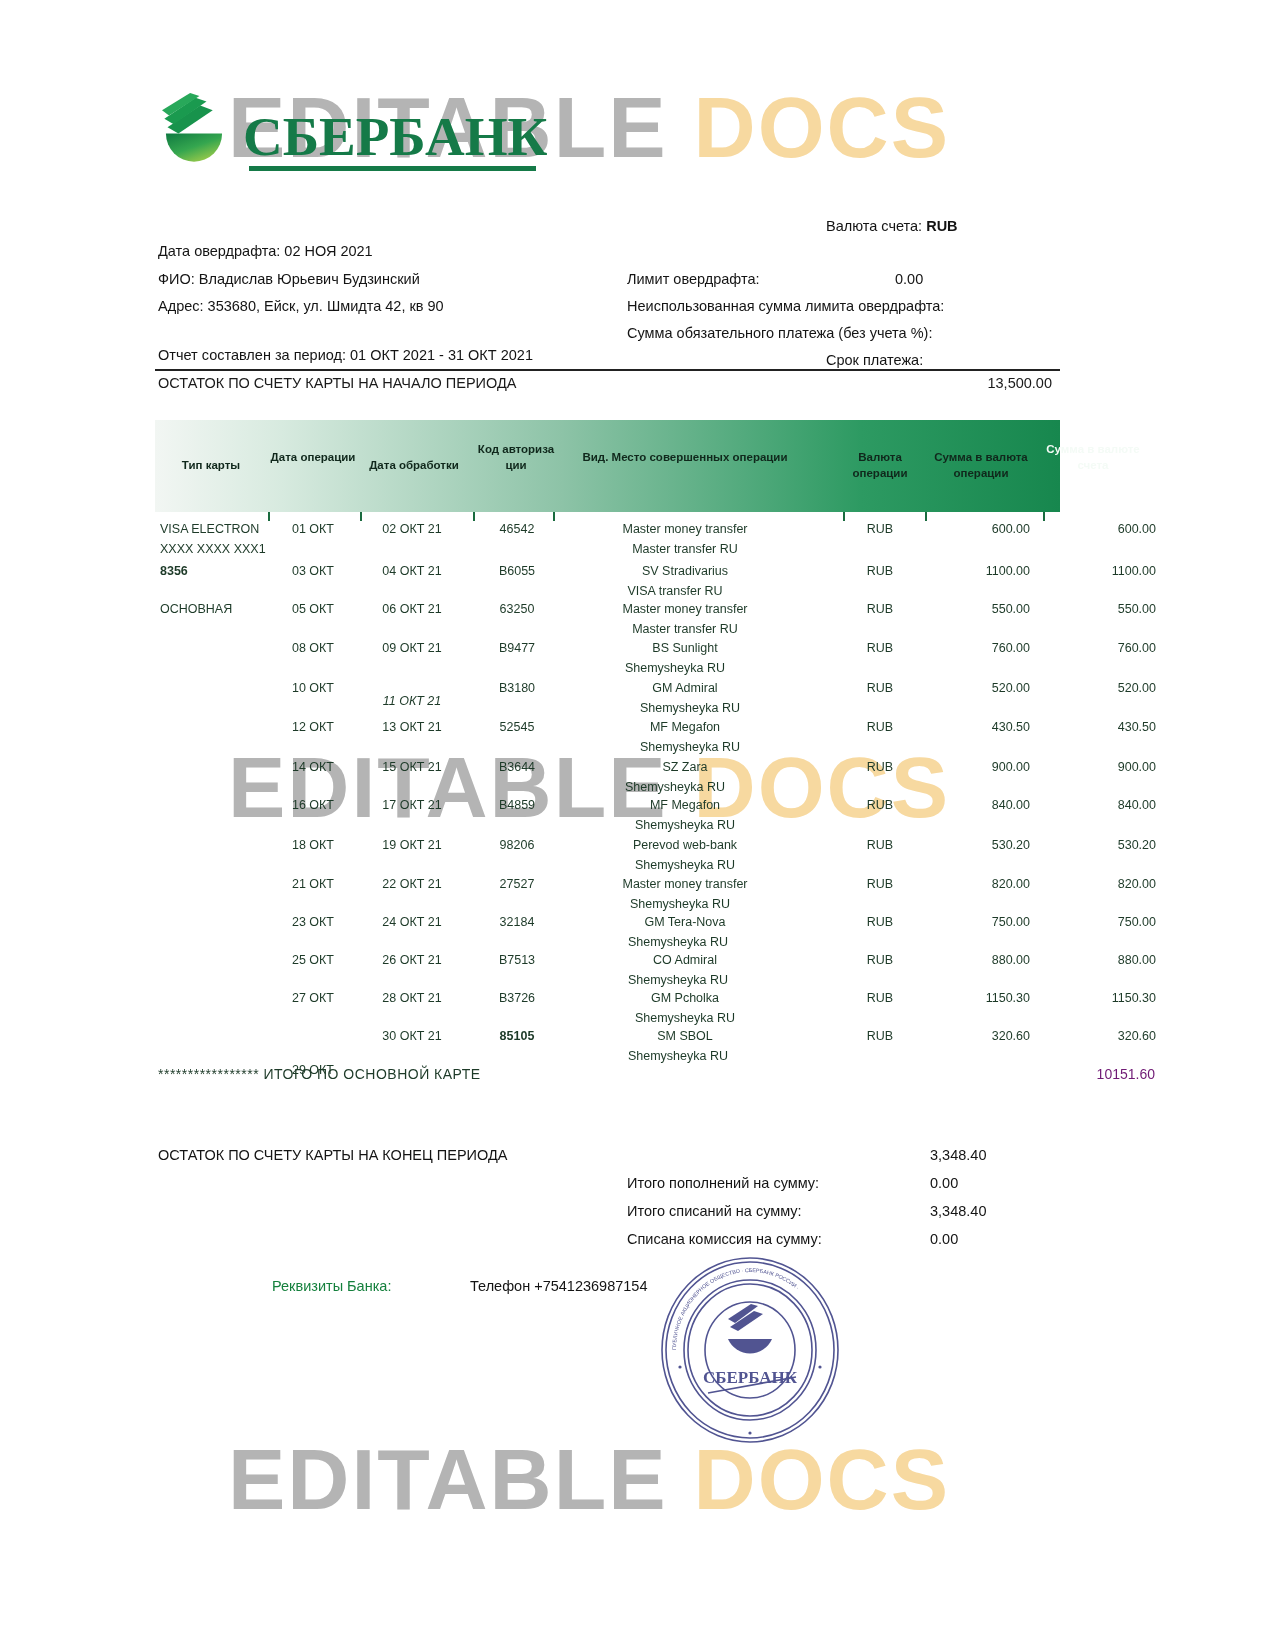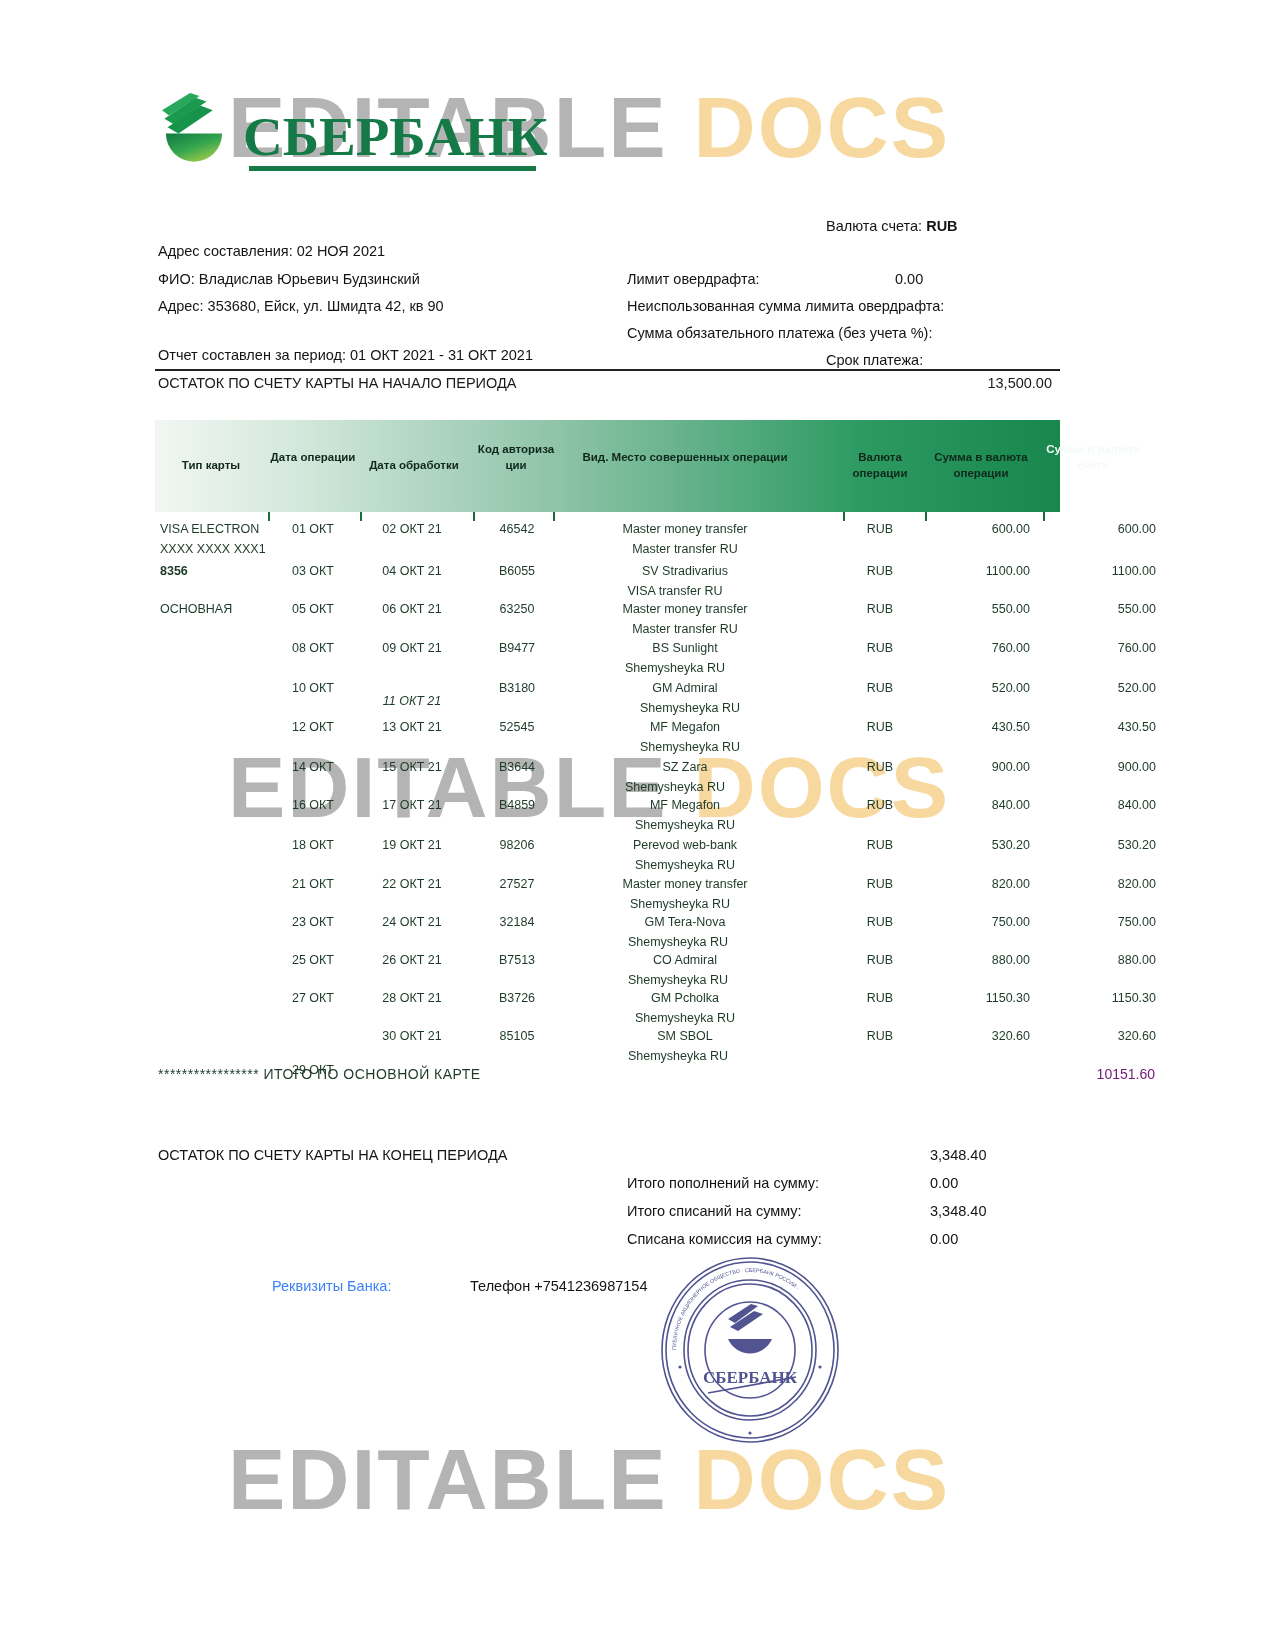--- a/index.html
+++ b/index.html
@@ -102,21 +102,21 @@
   .f-v{position:absolute;font-size:14.5px;color:#141414;width:120px;text-align:left;}
   .endbal-l{left:158px;top:1147px;}
   .endbal-v{left:930px;top:1147px;}
   .s1-l{left:627px;top:1175px;}
   .s1-v{left:930px;top:1175px;}
   .s2-l{left:627px;top:1203px;}
   .s2-v{left:930px;top:1203px;}
   .s3-l{left:627px;top:1231px;}
   .s3-v{left:930px;top:1231px;}
 
-  .req{position:absolute;left:272px;top:1278px;font-size:14.5px;color:#3b82f6;}
+  .req{position:absolute;left:272px;top:1278px;font-size:14.5px;color:#15803d;}
   .phone{position:absolute;left:470px;top:1278px;font-size:14.5px;color:#141414;}
 
   .helpline{position:absolute;left:0;top:1404px;width:1275px;text-align:center;
             font-size:14px;font-weight:bold;color:#141414;}
 
   
   .stamp{position:absolute;left:650px;top:1255px;width:200px;height:190px;opacity:.82;}
 </style>
 </head>
 <body>
@@ -158,21 +158,21 @@
     </div>
     <div class="brand-underline"></div>
 
 
     <div class="hdr cur">
       <span>Валюта счета:</span>
       <b>RUB</b>
     </div>
 
     <div class="hdr h1">
-      <span>Адрес составления:</span>
+      <span>Дата овердрафта:</span>
       <span>02 НОЯ 2021</span>
     </div>
     <div class="hdr h2">
       <span>ФИО:</span>
       <span>Владислав Юрьевич Будзинский</span>
     </div>
     <div class="hdr h3">
       <span>Адрес:</span>
       <span>353680, Ейск, ул. Шмидта 42, кв 90</span>
     </div>
@@ -359,21 +359,21 @@
         <div class="cell c-desc" style="top:479px;">GM   Pcholka</div>
         <div class="sub c-desc" style="top:499px;left:400px;">Shemysheyka  RU</div>
         <div class="cell c-cur" style="top:479px;">RUB</div>
         <div class="cell c-amt" style="top:479px;">1150.30</div>
         <div class="cell c-amt2" style="top:479px;">1150.30</div>
       </div>
 
       <div>
         <div class="cell c-d1" style="top:517px;margin-top:34px;">29  ОКТ</div>
         <div class="cell c-d2" style="top:517px;">30   ОКТ 21</div>
-        <div class="cell c-auth" style="top:517px;">85105</div>
+        <div class="cell c-auth" style="top:517px;font-weight:bold;">85105</div>
         <div class="cell c-desc" style="top:517px;">SM       SBOL</div>
         <div class="sub c-desc" style="top:537px;left:393px;">Shemysheyka      RU</div>
         <div class="cell c-cur" style="top:517px;">RUB</div>
         <div class="cell c-amt" style="top:517px;">320.60</div>
         <div class="cell c-amt2" style="top:517px;">320.60</div>
       </div>
     </div>
 
     <div class="total-line">
       <div class="total-l">***************** ИТОГО ПО ОСНОВНОЙ КАРТЕ</div>

